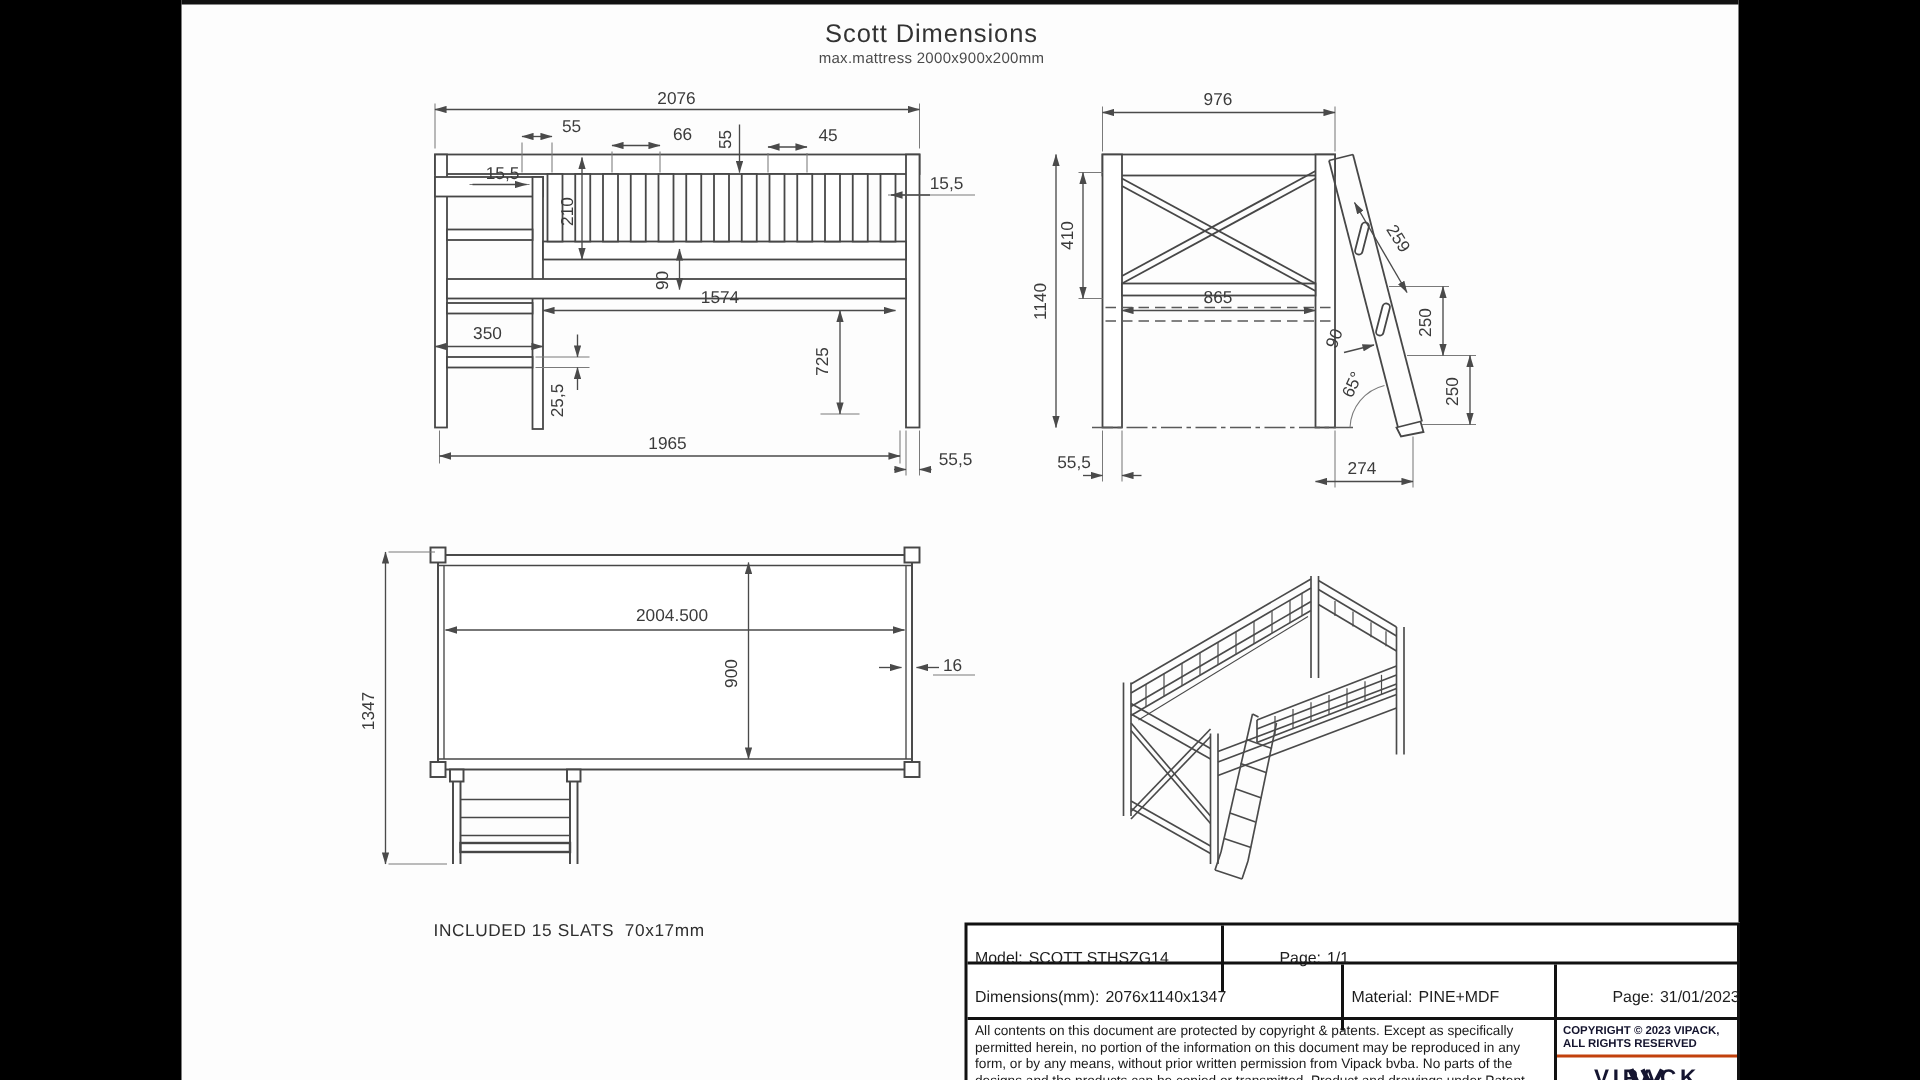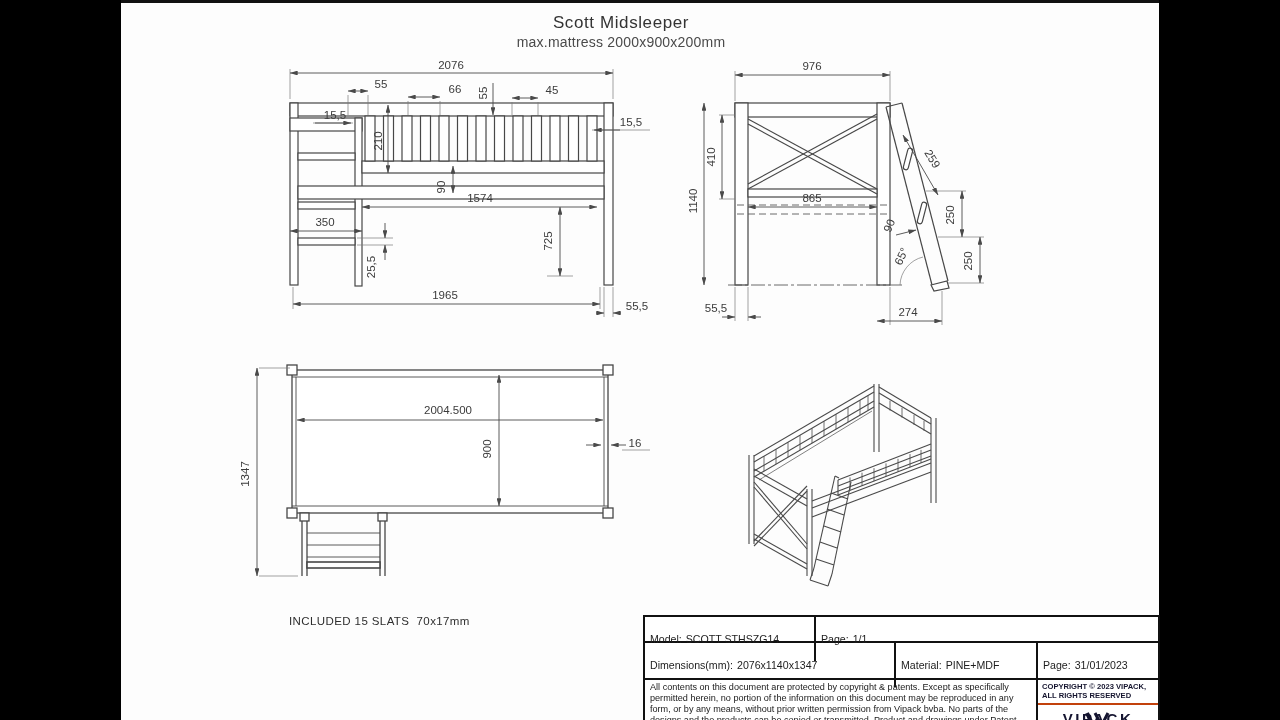--- a/index.html
+++ b/index.html
@@ -2,54 +2,54 @@
 <html><head>
 <meta charset="utf-8">
 <style>
   html,body{margin:0;padding:0;background:#000;}
   .stage{position:relative;width:1280px;height:720px;background:#000;overflow:hidden;
          font-family:"Liberation Sans",sans-serif;}
   .page{position:absolute;left:121px;top:0;width:1038px;height:720px;background:#fdfdfd;
         border-top:3px solid #111;}
   .title-wrap{position:absolute;left:330px;top:10px;width:340px;text-align:center;color:#2b2b2b;}
   .title-main{font-size:17px;letter-spacing:.6px;color:#333;}
-  .title-sub{font-size:14px;color:#4a4a4a;margin-top:1px;letter-spacing:.2px;}
+  .title-sub{font-size:10px;color:#4a4a4a;margin-top:1px;letter-spacing:.2px;}
   svg{position:absolute;overflow:visible;}
   svg text{font-family:"Liberation Sans",sans-serif;font-size:11.5px;fill:#3b3b3b;}
   .note{position:absolute;left:168px;top:612px;font-size:11.5px;color:#2e2e2e;letter-spacing:.4px;white-space:pre;}
   
   .tblock{position:absolute;left:522px;top:612px;width:517px;color:#1d1d1d;background:#fff;
           border:2px solid #111;box-sizing:border-box;}
   .tb-row{display:grid;border-bottom:2px solid #111;box-sizing:border-box;}
   .tb-row:last-child{border-bottom:none;}
   .r1{grid-template-columns:171px 222px 1fr;height:26px;}
   .r2{grid-template-columns:251px 142px 1fr;height:37px;}
   .r3{grid-template-columns:393px 1fr;height:50px;}
   .tb-cell{border-right:2px solid #111;display:flex;align-items:center;padding:16px 5px;
            font-size:10.6px;white-space:nowrap;overflow:visible;box-sizing:border-box;}
-  .tb-cell:last-child{border-right:none;}
+  .tb-cell:last-child{border-right:none;margin-left:32px;}
   .tb-cell .lbl{margin-right:4px;}
   .copy-cell{font-size:9.1px;line-height:1.22;padding:2px 5px;border-right:2px solid #111;
              color:#1a1a1a;display:flex;align-items:center;box-sizing:border-box;}
   .logo-cell{display:flex;flex-direction:column;box-sizing:border-box;}
   .logo-top{font-size:7.6px;font-weight:bold;color:#14142e;line-height:1.25;padding:2px 4px;
             border-bottom:2px solid #c2410c;}
   .logo-bottom{flex:1;display:flex;align-items:center;justify-content:center;gap:4px;padding:1px 2px;}
   .brand-col{display:flex;flex-direction:column;}
   .brand-name{font-size:15px;font-weight:bold;letter-spacing:2.5px;color:#151530;line-height:1;}
   .brand-sub{font-size:5px;letter-spacing:3.5px;color:#33334d;margin-top:1px;}
 </style>
 </head>
 <body>
 
 <div class="stage">
  <div class="page">
 
   <div class="title-wrap">
-    <div class="title-main">Scott Midsleeper</div>
+    <div class="title-main">Scott Dimensions</div>
     <div class="title-sub">max.mattress 2000x900x200mm</div>
   </div>
 
   <svg style="left:154px;top:48px;" width="420" height="275" viewBox="0 0 420 275">
     <defs>
       <marker id="af" viewBox="0 0 10 6" refX="9.5" refY="3" markerWidth="9" markerHeight="5.4" orient="auto-start-reverse">
         <path d="M0,0 L10,3 L0,6 z" fill="#4a4a4a"></path>
       </marker>
     </defs>
     <g stroke="#474747" stroke-width="1.2" fill="#fff">

